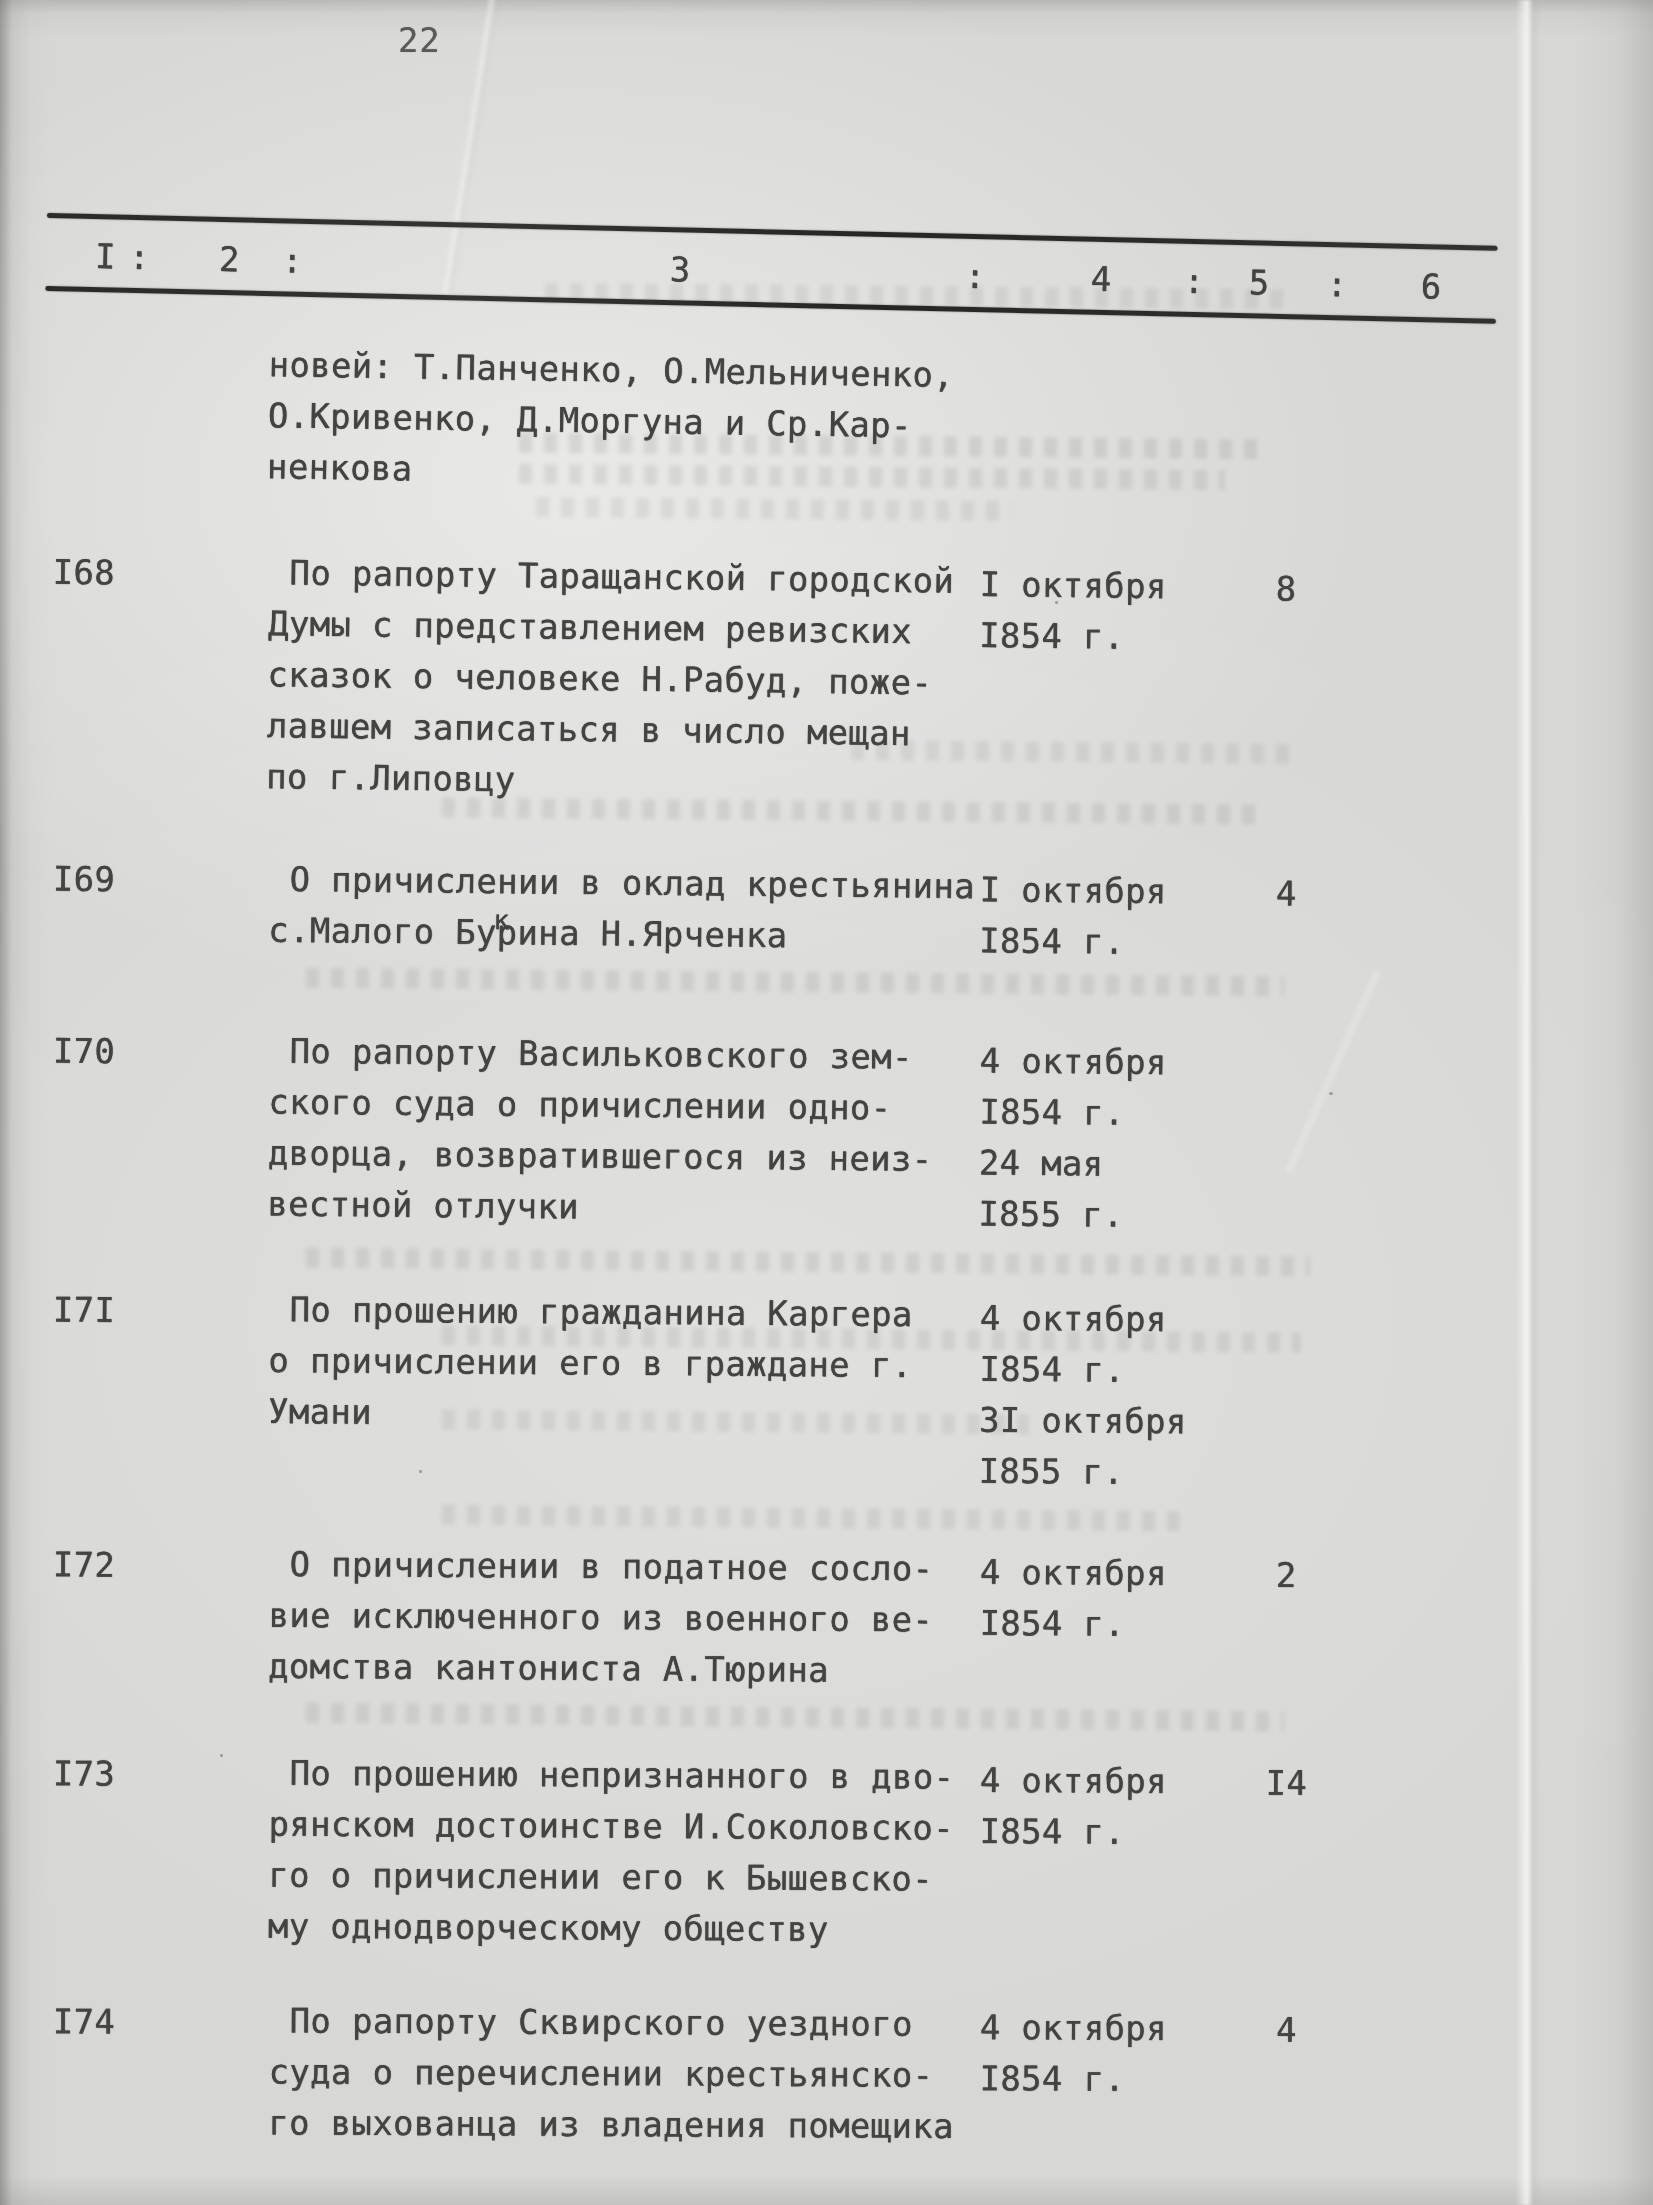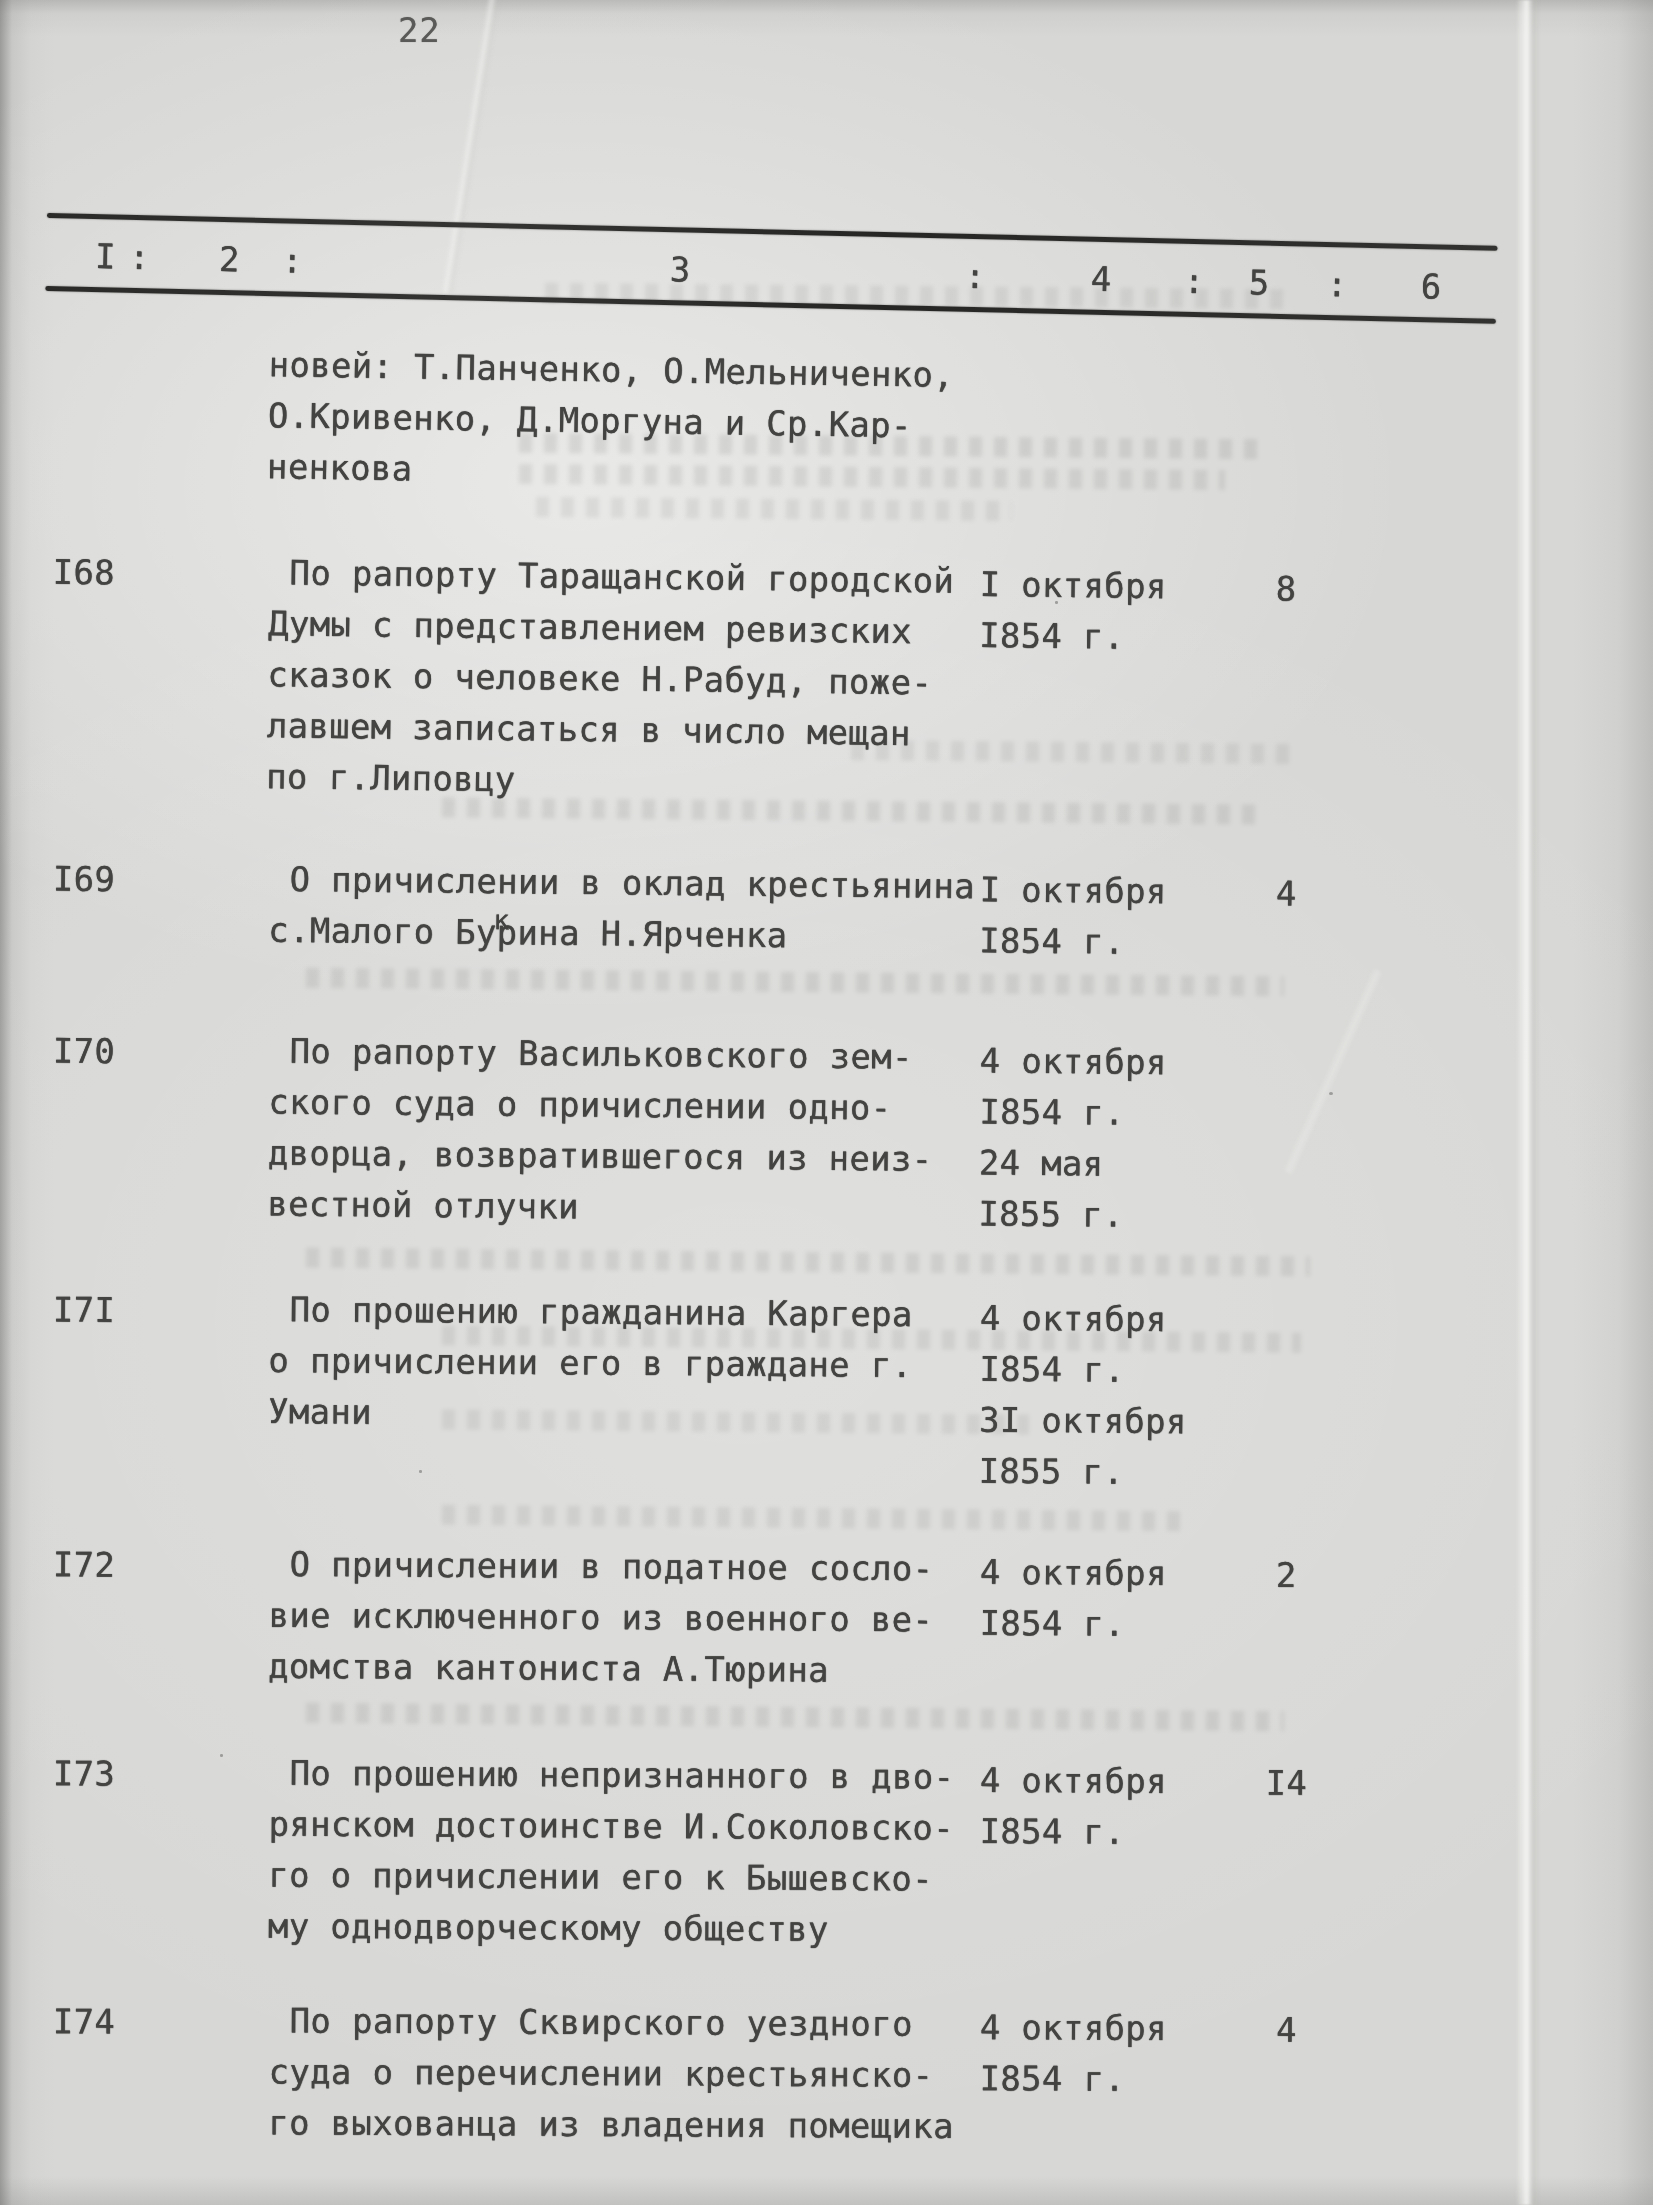--- a/index.html
+++ b/index.html
@@ -18,21 +18,21 @@
       linear-gradient(180deg, rgba(118,118,116,0.32) 0px, rgba(140,140,138,0.10) 13.6px, rgba(140,140,138,0) 37px),
       linear-gradient(0deg, rgba(118,118,116,0.22) 0px, rgba(130,130,128,0) 29px),
       #d7d7d5;
     color:#434341;
   }
   .ink{
     color:#434341;
     text-shadow:0 0 0.9px rgba(60,60,58,.85), 0.4px 0.4px 0 rgba(60,60,58,.30);
   }
   .page-number{
-    position:absolute;left:398px;top:10px;
+    position:absolute;left:398px;top:20px;
     font-size:34px;letter-spacing:0.9px;color:#5a5a58;
     text-shadow:0 0 0.9px rgba(90,90,88,.8);
   }
   
   .header{
     position:absolute;left:47px;top:213px;width:1451px;height:82px;
     transform:rotate(1.3deg);transform-origin:0 0;
   }
   .rule{
     position:absolute;left:0;width:100%;height:5.1px;border-radius:2.6px;

